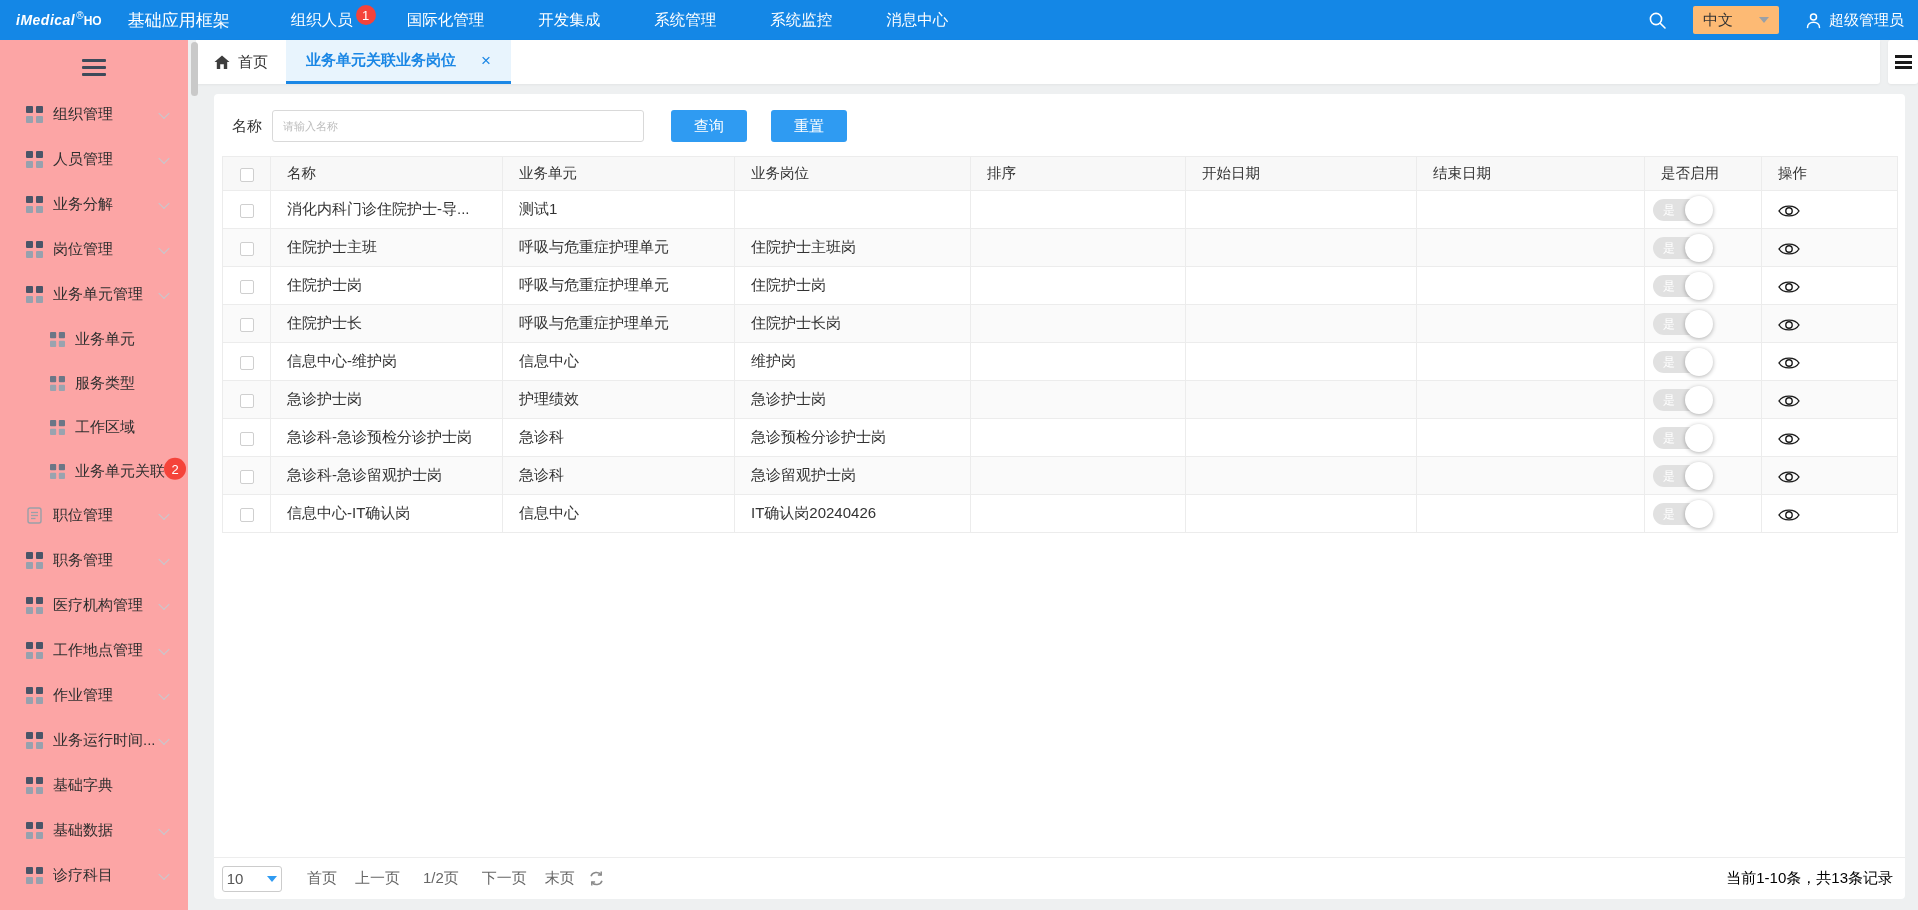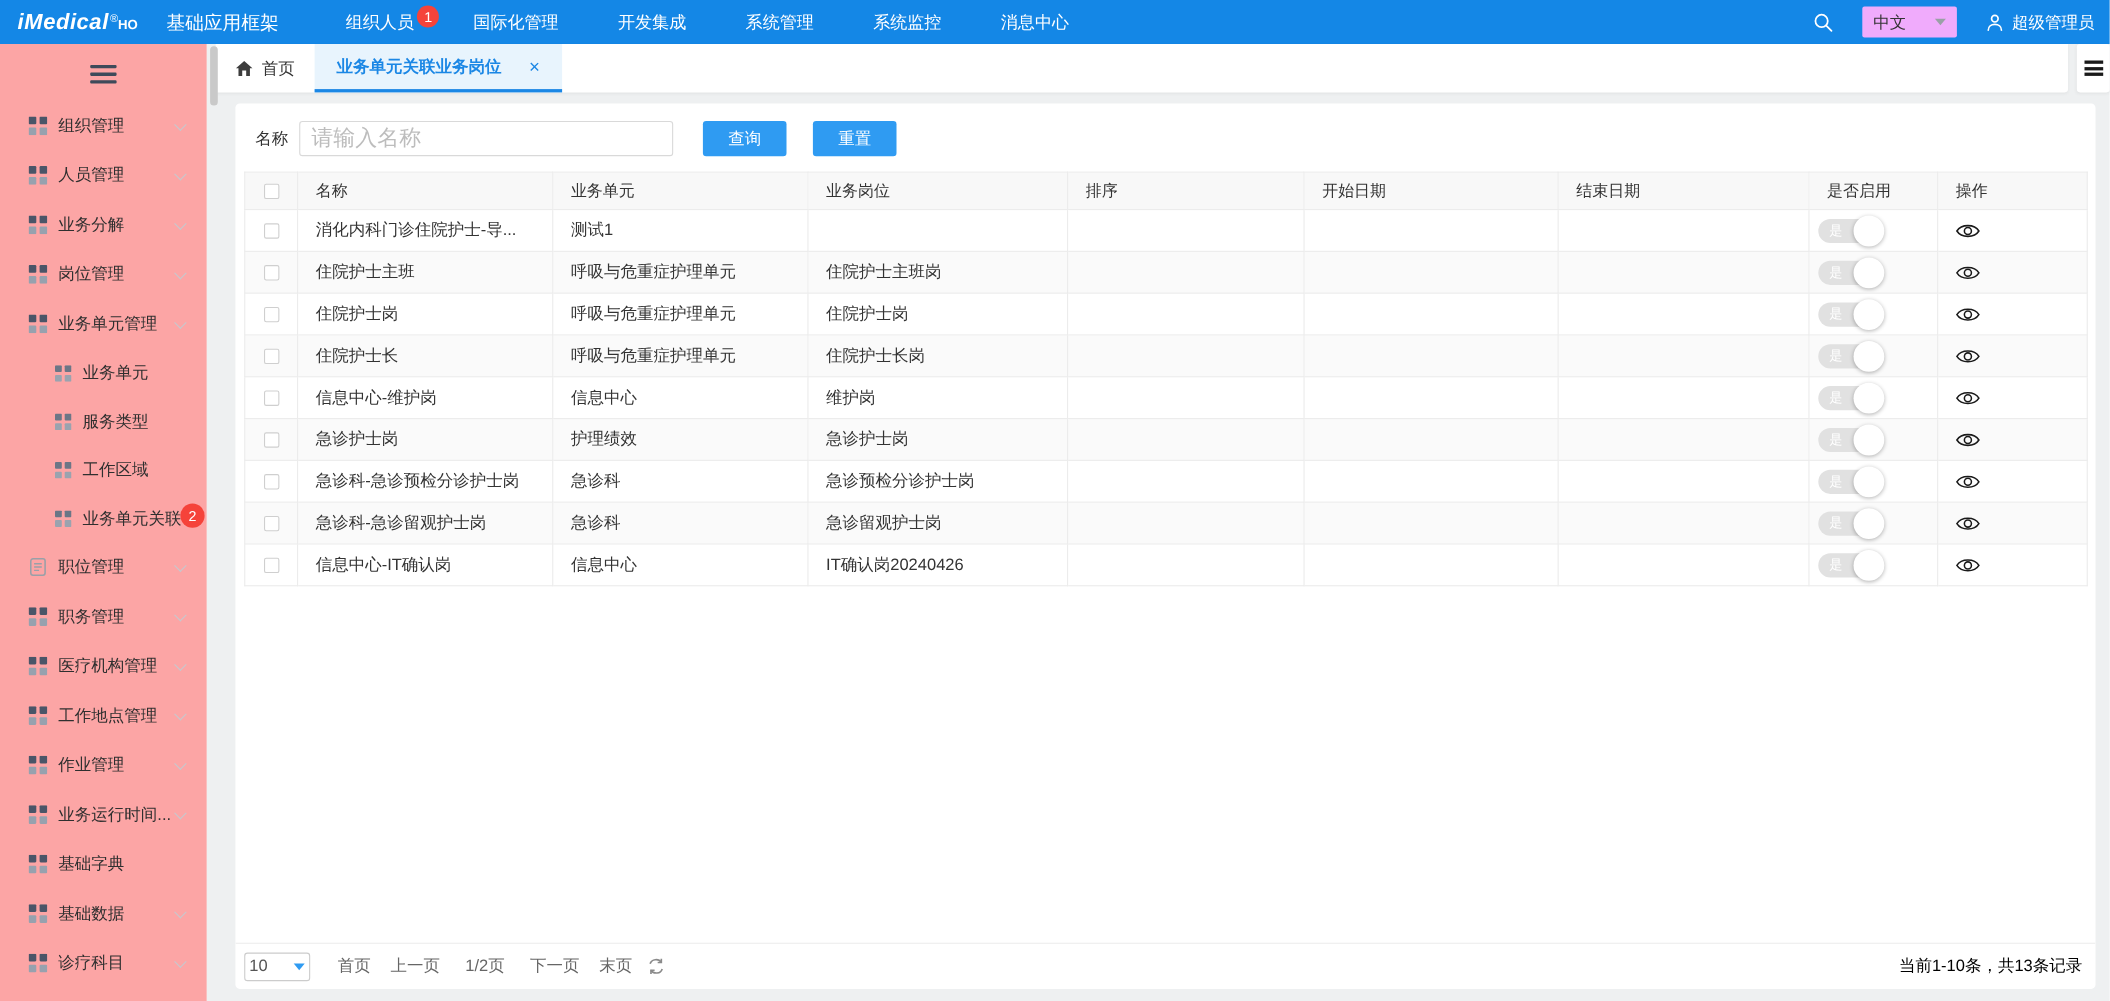--- a/index.html
+++ b/index.html
@@ -7,29 +7,29 @@
     --tabbg:#e8f4fd; --pagebg:#eef0f1; --border:#ececec; --text:#333;
   }
   *{box-sizing:border-box; margin:0; padding:0;}
   html,body{width:1918px; height:910px; overflow:hidden;}
   body{font-family:"Liberation Sans","DejaVu Sans",sans-serif; color:var(--text); background:#fff;}
   #app{width:1918px; height:910px; display:flex; flex-direction:column;}
 
   
   .topbar{height:40px; background:var(--topbar); display:flex; align-items:center; color:#fff; flex:0 0 auto;}
   .brand{display:flex; align-items:baseline; margin-left:16px; white-space:nowrap;}
-  .brand .b1{font-size:20px; font-weight:bold; font-style:italic; letter-spacing:.5px;}
+  .brand .b1{font-size:14px; font-weight:bold; font-style:italic; letter-spacing:.5px;}
   .brand .reg{font-size:10px; margin-left:1px; position:relative; top:-6px;}
   .brand .b2{font-size:12px; font-weight:bold; margin-left:0;}
   .app-title{font-size:17px; margin-left:26px; white-space:nowrap;}
   .topnav{display:flex; align-items:center; margin-left:34px; height:100%;}
   .topnav-item{position:relative; font-size:15.5px; padding:0 27px; height:100%; display:flex; align-items:center; cursor:pointer; white-space:nowrap;}
   .topnav-badge{position:absolute; top:5px; right:4px; min-width:20px; height:20px; border-radius:10px; background:var(--badge); color:#fff; font-size:13px; display:flex; align-items:center; justify-content:center;}
   .topbar-right{margin-left:auto; display:flex; align-items:center; gap:26px; margin-right:14px;}
-  .lang-select{width:86px; height:28px; background:#f0abfc; border-radius:2px; display:flex; align-items:center; justify-content:space-between; padding:0 10px; color:#333; font-size:15px; cursor:pointer;}
+  .lang-select{width:86px; height:28px; background:#fdba74; border-radius:2px; display:flex; align-items:center; justify-content:space-between; padding:0 10px; color:#333; font-size:15px; cursor:pointer;}
   .caret{width:0; height:0; border-left:5px solid transparent; border-right:5px solid transparent; border-top:6px solid #9aa0a6;}
   .user{display:flex; align-items:center; gap:7px; font-size:15px; white-space:nowrap; cursor:pointer;}
 
   
   .layout{flex:1; display:flex; min-height:0;}
   .sidebar{width:188px; background:#fca5a5; flex:0 0 auto; overflow:hidden;}
   .side-head{height:44px; display:flex; align-items:center; justify-content:center; padding-top:10px;}
   .side-burger{width:24px; cursor:pointer;}
   .side-burger div{height:3px; background:#3e4a5a; border-radius:1px; margin:4px 0;}
   .side-list{margin-top:8px;}
@@ -50,21 +50,21 @@
   .tab.active{background:var(--tabbg); color:var(--accent); border-bottom:3px solid var(--accent); padding:0 20px; font-weight:bold;gap:19px;}
   .tab .close{font-size:17px; font-weight:normal; margin-left:6px; cursor:pointer;}
   .tab-gap{width:8px;}
   .tab-menu{width:30px; background:#fff; border-radius:3px; display:flex; align-items:center; justify-content:center; box-shadow:0 1px 3px rgba(0,0,0,.05); cursor:pointer;}
   .tab-menu .bars div{width:17px; height:3px; background:#1a1a1a; margin:2.5px 0;}
 
   
   .panel{position:absolute; left:26px; right:13px; top:54px; bottom:11px; background:#fff; border-radius:4px; overflow:hidden;}
   .toolbar{display:flex; align-items:center; padding:16px 18px 0 18px;}
   .toolbar .lbl{font-size:15px; margin-right:10px; white-space:nowrap;}
-  .toolbar input{width:340px; height:32px; border:1px solid #d9d9d9; border-radius:3px; padding:0 10px; font-size:20px; font-family:inherit; color:#333; outline:none;}
+  .toolbar input{width:372px; height:32px; border:1px solid #d9d9d9; border-radius:3px; padding:0 10px; font-size:11px; font-family:inherit; color:#333; outline:none;}
   .toolbar input::placeholder{color:#bdbdbd;}
   .btn{height:32px; width:76px; background:var(--button); border:none; border-radius:3px; color:#fff; font-size:15px; font-family:inherit; cursor:pointer;}
   .btn.search{margin-left:27px;}
   .btn.reset{margin-left:24px;}
 
   
   .tablewrap{margin:14px 7px 0 8px;}
   table{border-collapse:collapse; table-layout:fixed; width:100%;}
   th,td{border:1px solid var(--border); padding:0 0 0 16px; text-align:left; overflow:hidden; white-space:nowrap;}
   thead th{background:#f8f8f8; height:34px; font-size:14.5px; font-weight:normal; color:#333;}

